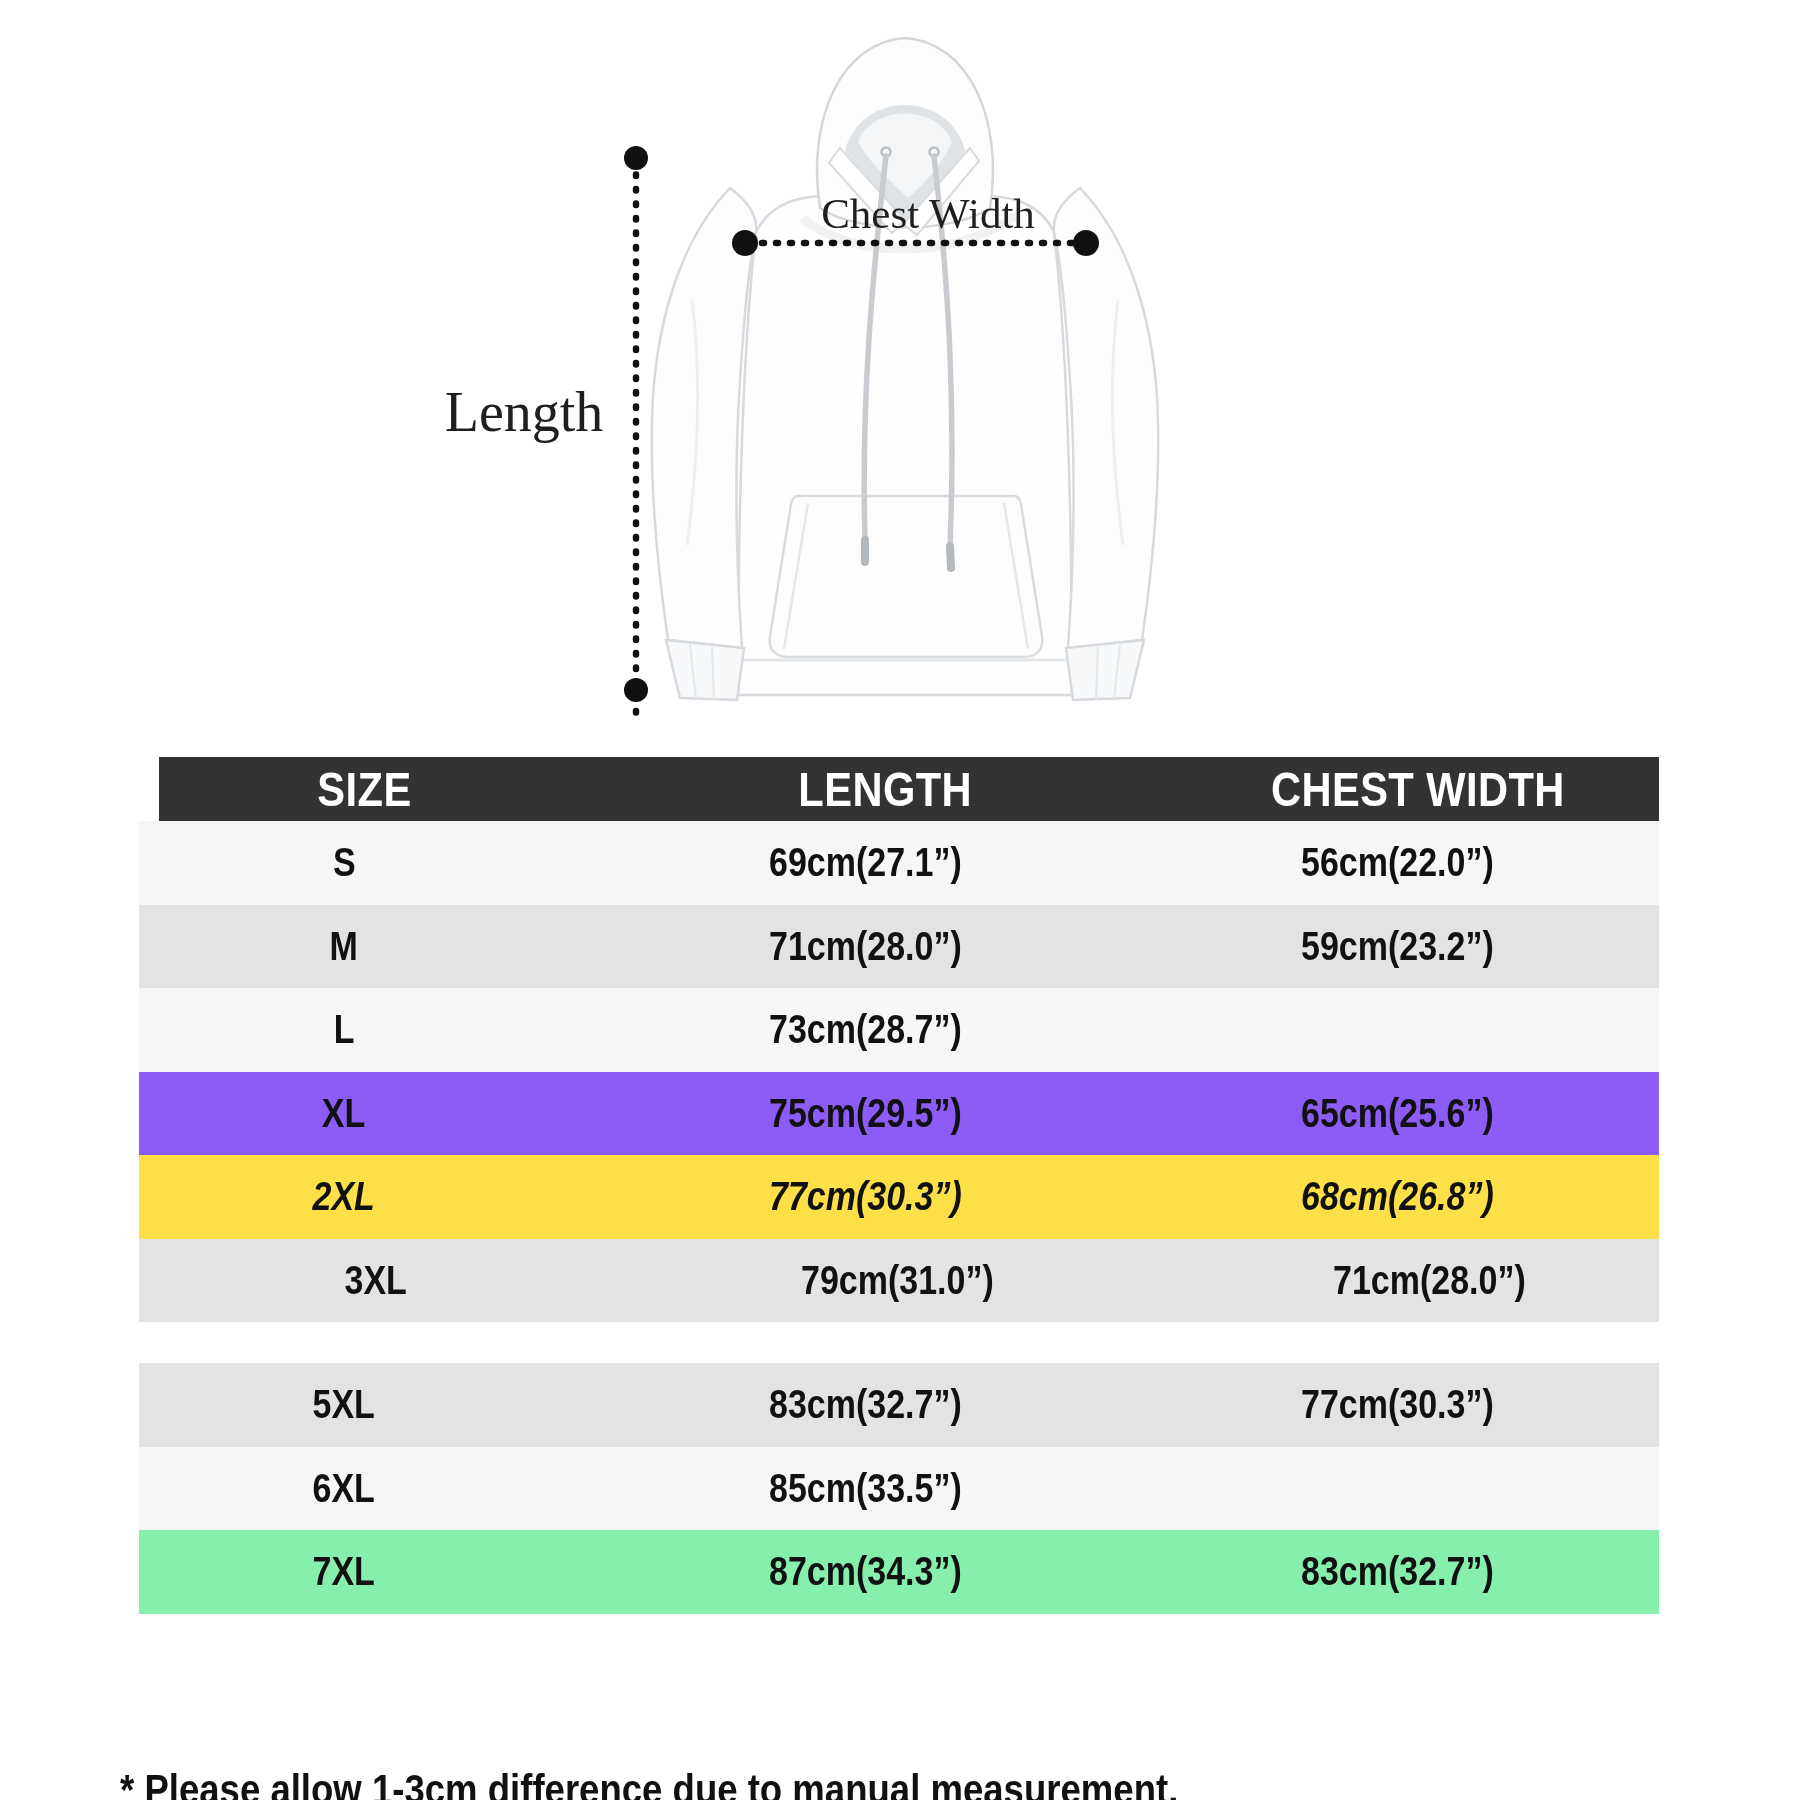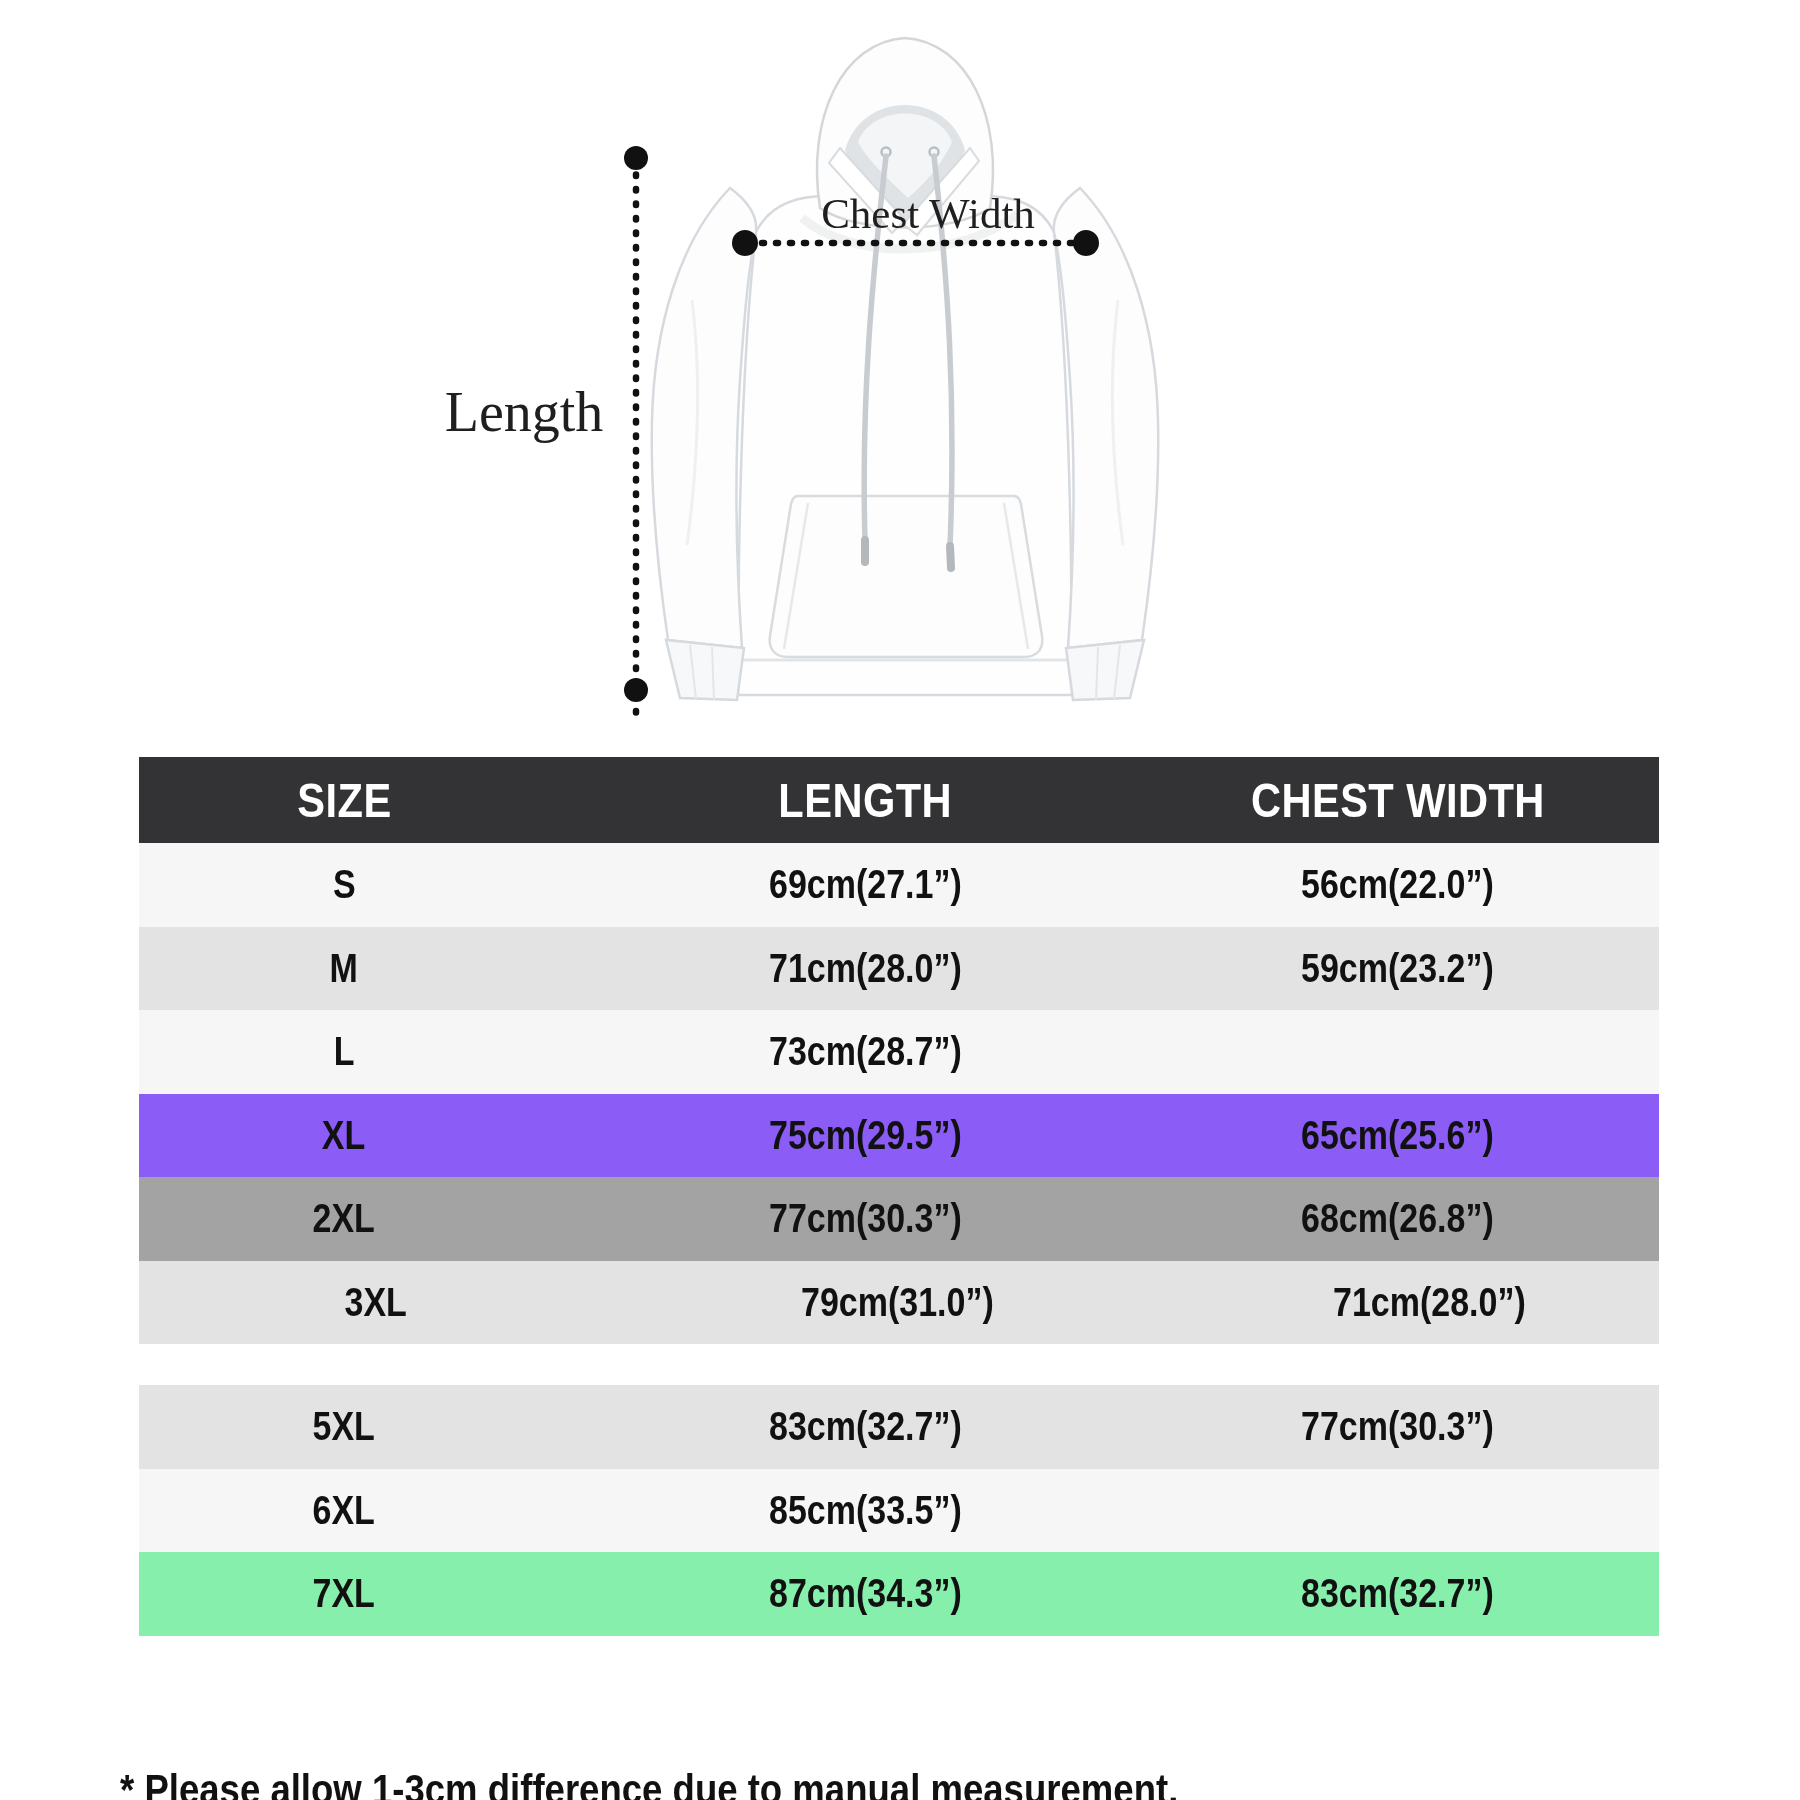--- a/index.html
+++ b/index.html
@@ -14,22 +14,22 @@
   .dim-label {
     position:absolute; transform:translate(-50%,-50%);
     font-family:"Liberation Serif", serif; color:#1f1f1f; white-space:nowrap;
   }
   .chest-label { left:928px; top:213px; font-size:43px; }
   .length-label { left:524px; top:412px; font-size:56px; }
 
   
   .size-table { position:absolute; left:139px; top:757px; width:1520px; }
   .thead {
-    height:86px; display:grid; grid-template-columns:410px 633px 477px;
-    align-items:center; color:#ffffff;
+    height:64px; display:grid; grid-template-columns:410px 633px 477px;
+    align-items:center; color:#ffffff;margin-left:20px;
   }
   .trow {
     height:83.5px; display:grid; grid-template-columns:410px 633px 477px;
     align-items:center; color:#111111;
   }
   .hcell, .tcell { display:flex; justify-content:center; align-items:center; height:100%; }
   .hcell:nth-child(3), .tcell.c2 { padding-right:46px; }
   .cond {
     display:inline-block; transform:scaleX(0.85); transform-origin:center;
     white-space:nowrap; font-weight:bold;
@@ -156,21 +156,21 @@
         <div class="tcell c0">
           <span class="cond">XL</span>
         </div>
         <div class="tcell c1">
           <span class="cond">75cm(29.5”)</span>
         </div>
         <div class="tcell c2">
           <span class="cond">65cm(25.6”)</span>
         </div>
       </div>
-      <div class="trow" style="background: #a3a3a3;">
+      <div class="trow" style="background: #fde047; font-style: italic;">
         <div class="tcell c0">
           <span class="cond">2XL</span>
         </div>
         <div class="tcell c1">
           <span class="cond">77cm(30.3”)</span>
         </div>
         <div class="tcell c2">
           <span class="cond">68cm(26.8”)</span>
         </div>
       </div>

